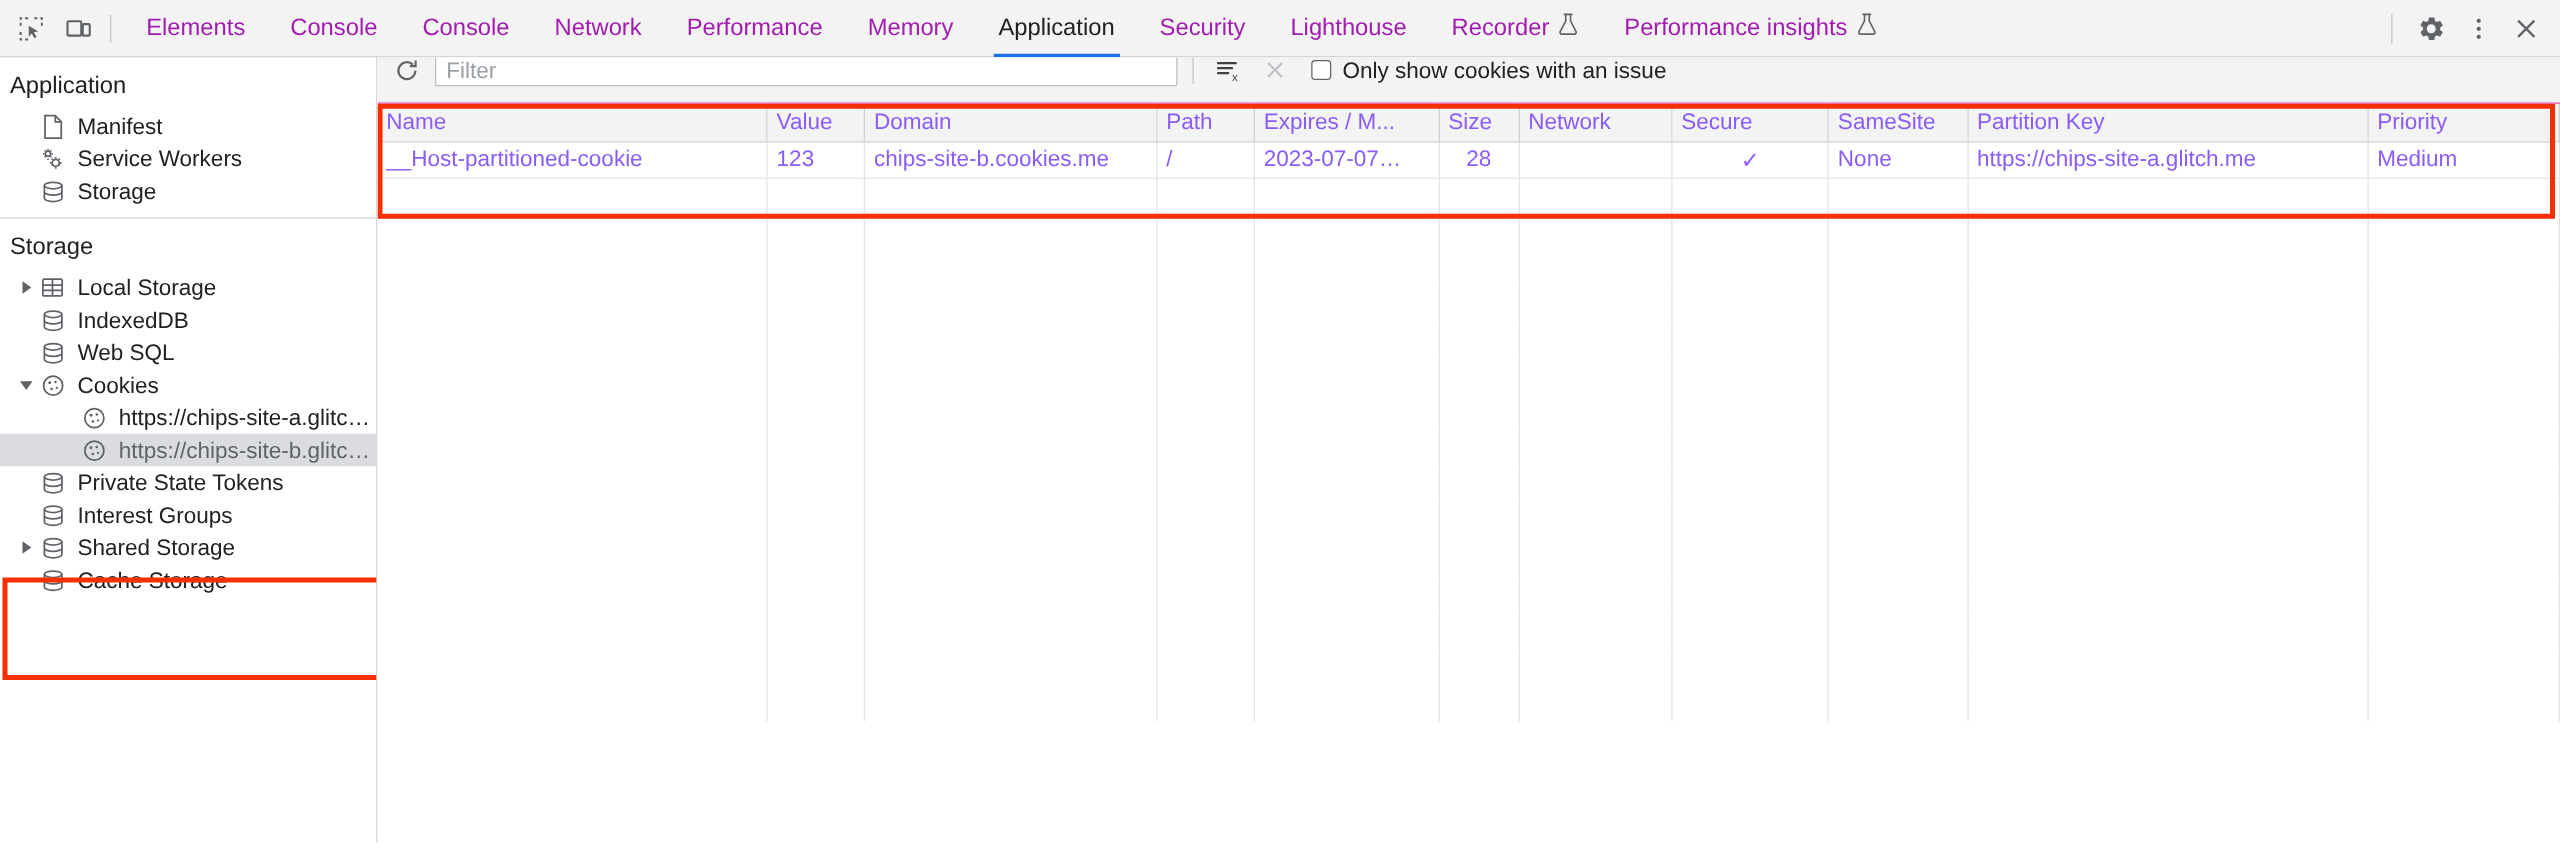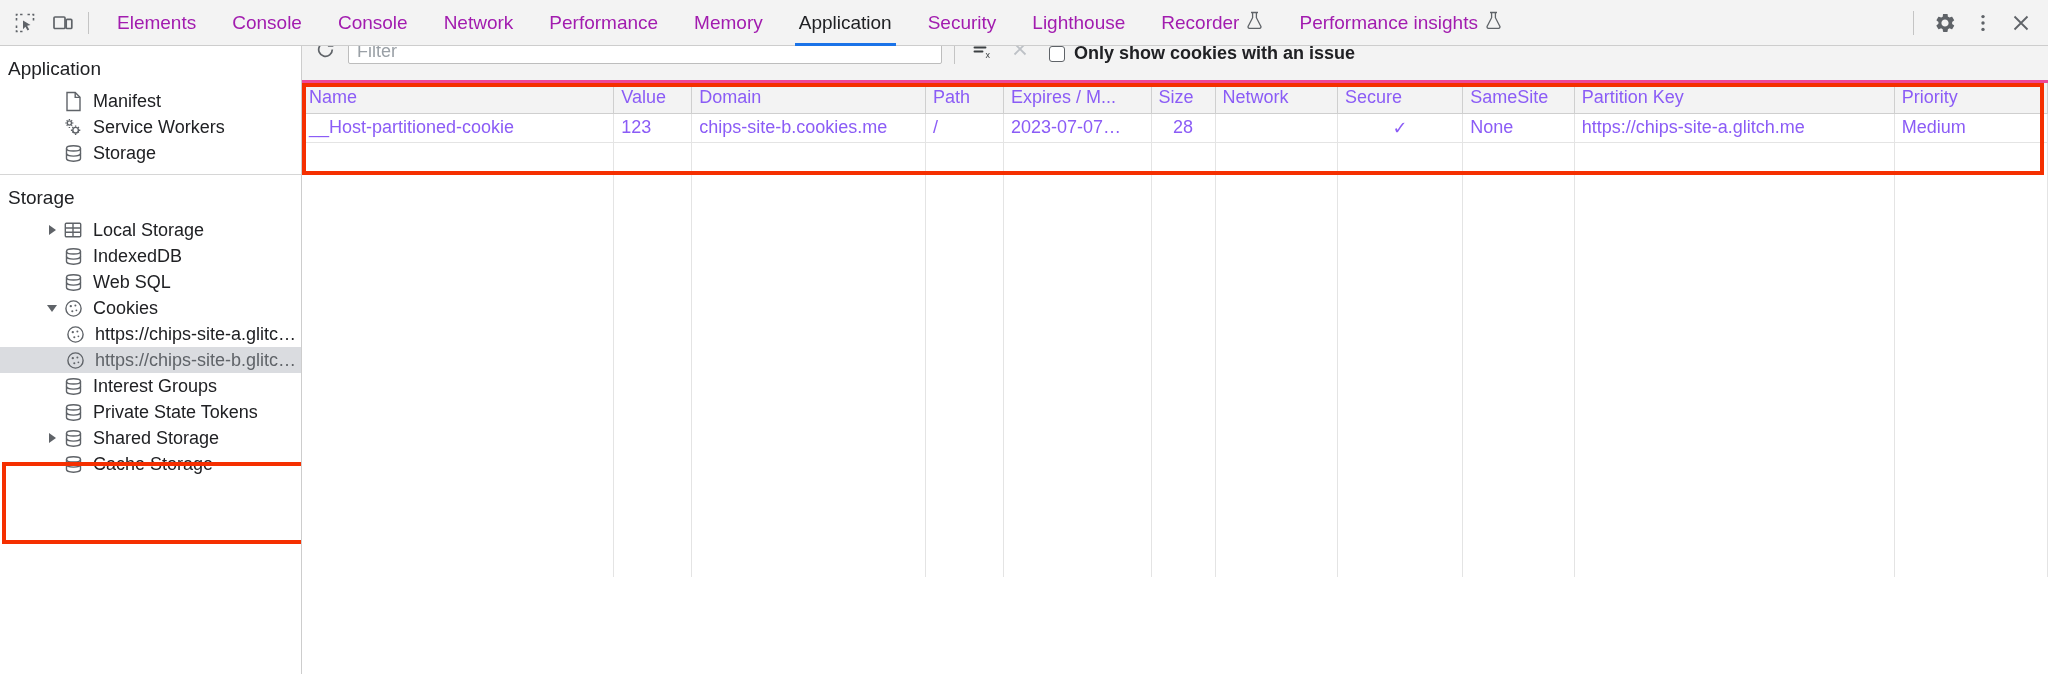--- a/index.html
+++ b/index.html
@@ -83,21 +83,21 @@
   }
   .tree-row {
     display: flex;
     align-items: center;
     height: 26px;
     padding-left: 10px;
     font-size: 18px;
     color: #202124;
     white-space: nowrap;
   }
-  .tree-row.indent1 { padding-left: 44px; }
+  .tree-row.indent1 { padding-left: 13px; }
   .tree-row.indent2 { padding-left: 46px; }
   .tree-row.selected {
     background: #dadce0;
     color: #5f6368;
   }
   .tw {
     width: 16px; flex: 0 0 16px;
     display: flex; align-items: center; justify-content: center;
     margin-right: 2px;
   }
@@ -136,25 +136,25 @@
   #main-pane {
     flex: 1 1 auto;
     display: flex;
     flex-direction: column;
     background: #ffffff;
     position: relative;
     overflow: hidden;
   }
   #cookie-toolbar {
     display: flex;
-    align-items: flex-end;
+    align-items: center;
     height: 37px;
     flex: 0 0 37px;
     background: #f3f3f3;
-    border-bottom: 3px solid #ec4899;
+    border-bottom: 1px solid #ec4899;
     padding: 0 10px 16px 8px;
     gap: 8px;
   }
   .ct-btn {
     width: 30px; height: 30px;
     display: flex; align-items: center; justify-content: center;
     flex: 0 0 auto;
     border-radius: 3px;
   }
   #filter-input {
@@ -172,21 +172,20 @@
     min-width: 120px;
   }
   .ct-sep {
     width: 1px; height: 22px; background: #c4c4c4; margin: 0 4px; flex: 0 0 auto;
   }
   #issue-checkbox-row {
     display: flex; align-items: center; gap: 9px;
     font-size: 18px; color: #202124;
     white-space: nowrap;
     margin-left: 6px;
-    font-weight: bold;
   }
   .checkbox-box {
     width: 16px; height: 16px;
     border: 1.6px solid #5f6368;
     border-radius: 3px;
     background: #fff;
     flex: 0 0 auto;
   }
 
   
@@ -478,35 +477,35 @@
       <span class="tw"></span>
       <span class="ticon">
         <svg width="21" height="21" viewBox="0 0 21 21">
             <g fill="none" stroke="#5f6368" stroke-width="1.4">
               <ellipse cx="10.5" cy="5.4" rx="7" ry="2.6"></ellipse>
               <path d="M3.5 5.4v10.2c0 1.4 3.1 2.6 7 2.6s7-1.2 7-2.6V5.4"></path>
               <path d="M3.5 10.5c0 1.4 3.1 2.6 7 2.6s7-1.2 7-2.6"></path>
             </g>
           </svg>
       </span>
-      <span class="tlabel">Interest Groups</span>
+      <span class="tlabel">Private State Tokens</span>
     </div>
 
     <div class="tree-row indent1">
       <span class="tw"></span>
       <span class="ticon">
         <svg width="21" height="21" viewBox="0 0 21 21">
             <g fill="none" stroke="#5f6368" stroke-width="1.4">
               <ellipse cx="10.5" cy="5.4" rx="7" ry="2.6"></ellipse>
               <path d="M3.5 5.4v10.2c0 1.4 3.1 2.6 7 2.6s7-1.2 7-2.6V5.4"></path>
               <path d="M3.5 10.5c0 1.4 3.1 2.6 7 2.6s7-1.2 7-2.6"></path>
             </g>
           </svg>
       </span>
-      <span class="tlabel">Private State Tokens</span>
+      <span class="tlabel">Interest Groups</span>
     </div>
 
     <div class="tree-row indent1">
       <span class="tw">
           <span class="tw-arrow"></span>
         </span>
       <span class="ticon">
         <svg width="21" height="21" viewBox="0 0 21 21">
             <g fill="none" stroke="#5f6368" stroke-width="1.4">
               <ellipse cx="10.5" cy="5.4" rx="7" ry="2.6"></ellipse>

